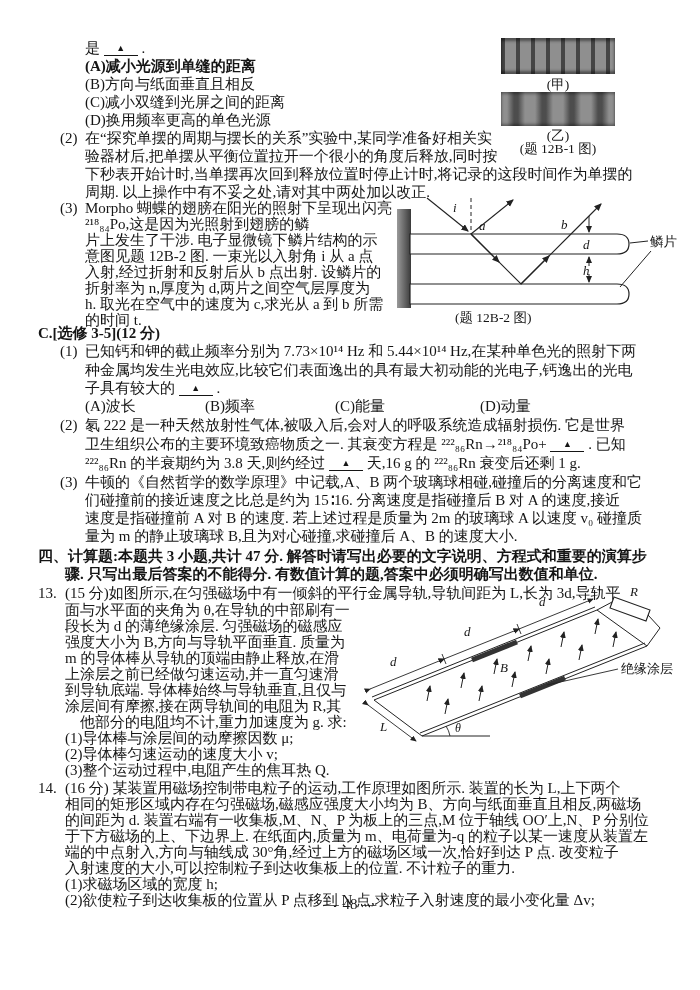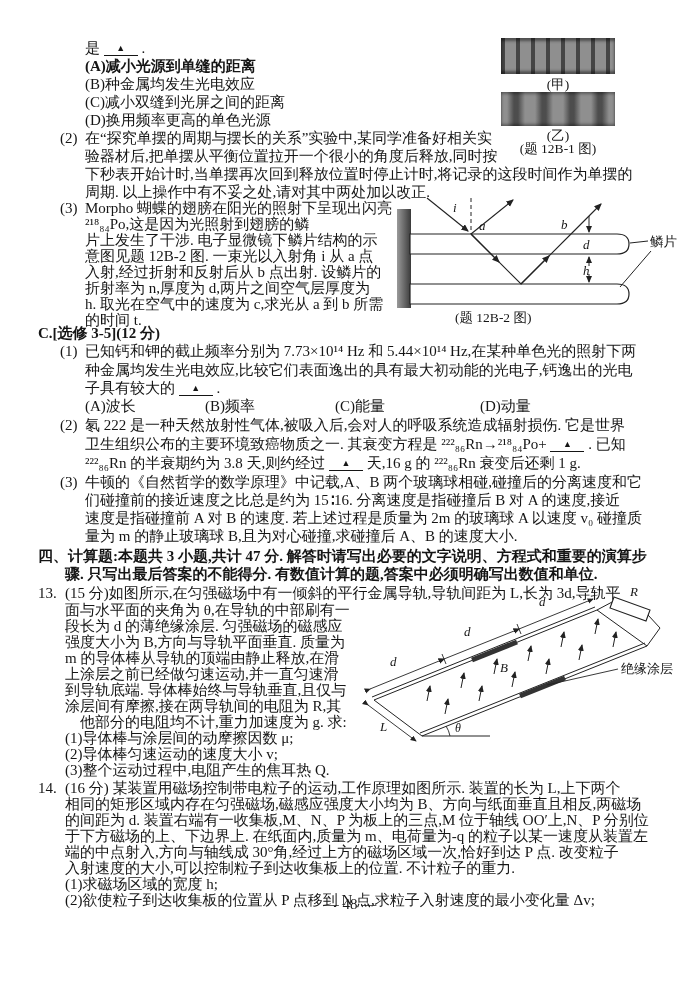--- a/index.html
+++ b/index.html
@@ -22,21 +22,21 @@
   .it{font-style:italic;}
   .footer{position:absolute;left:0;right:0;top:896px;text-align:center;font-size:15px;}
 </style>
 </head>
 <body>
 
 <div class="page">
 
   <div class="ln" style="left:85px;top:40px;"><span>是</span> <span class="blk">▲</span> <span>.</span></div>
   <div class="ln" style="left:85px;top:58px;font-weight:bold;">(A)减小光源到单缝的距离</div>
-  <div class="ln" style="left:85px;top:76px;">(B)种金属均发生光电效应</div>
+  <div class="ln" style="left:85px;top:76px;">(B)方向与纸面垂直且相反</div>
   <div class="ln" style="left:85px;top:94px;">(C)减小双缝到光屏之间的距离</div>
   <div class="ln" style="left:85px;top:112px;">(D)换用频率更高的单色光源</div>
 
   <div class="ln" style="left:60px;top:130px;">(2)</div>
   <div class="ln" style="left:85px;top:130px;">在“探究单摆的周期与摆长的关系”实验中,某同学准备好相关实</div>
   <div class="ln" style="left:85px;top:148px;">验器材后,把单摆从平衡位置拉开一个很小的角度后释放,同时按</div>
   <div class="ln" style="left:85px;top:166px;">下秒表开始计时,当单摆再次回到释放位置时停止计时,将记录的这段时间作为单摆的</div>
   <div class="ln" style="left:85px;top:184px;">周期. 以上操作中有不妥之处,请对其中两处加以改正.</div>
 
   <div class="ln" style="left:60px;top:200px;">(3)</div>

